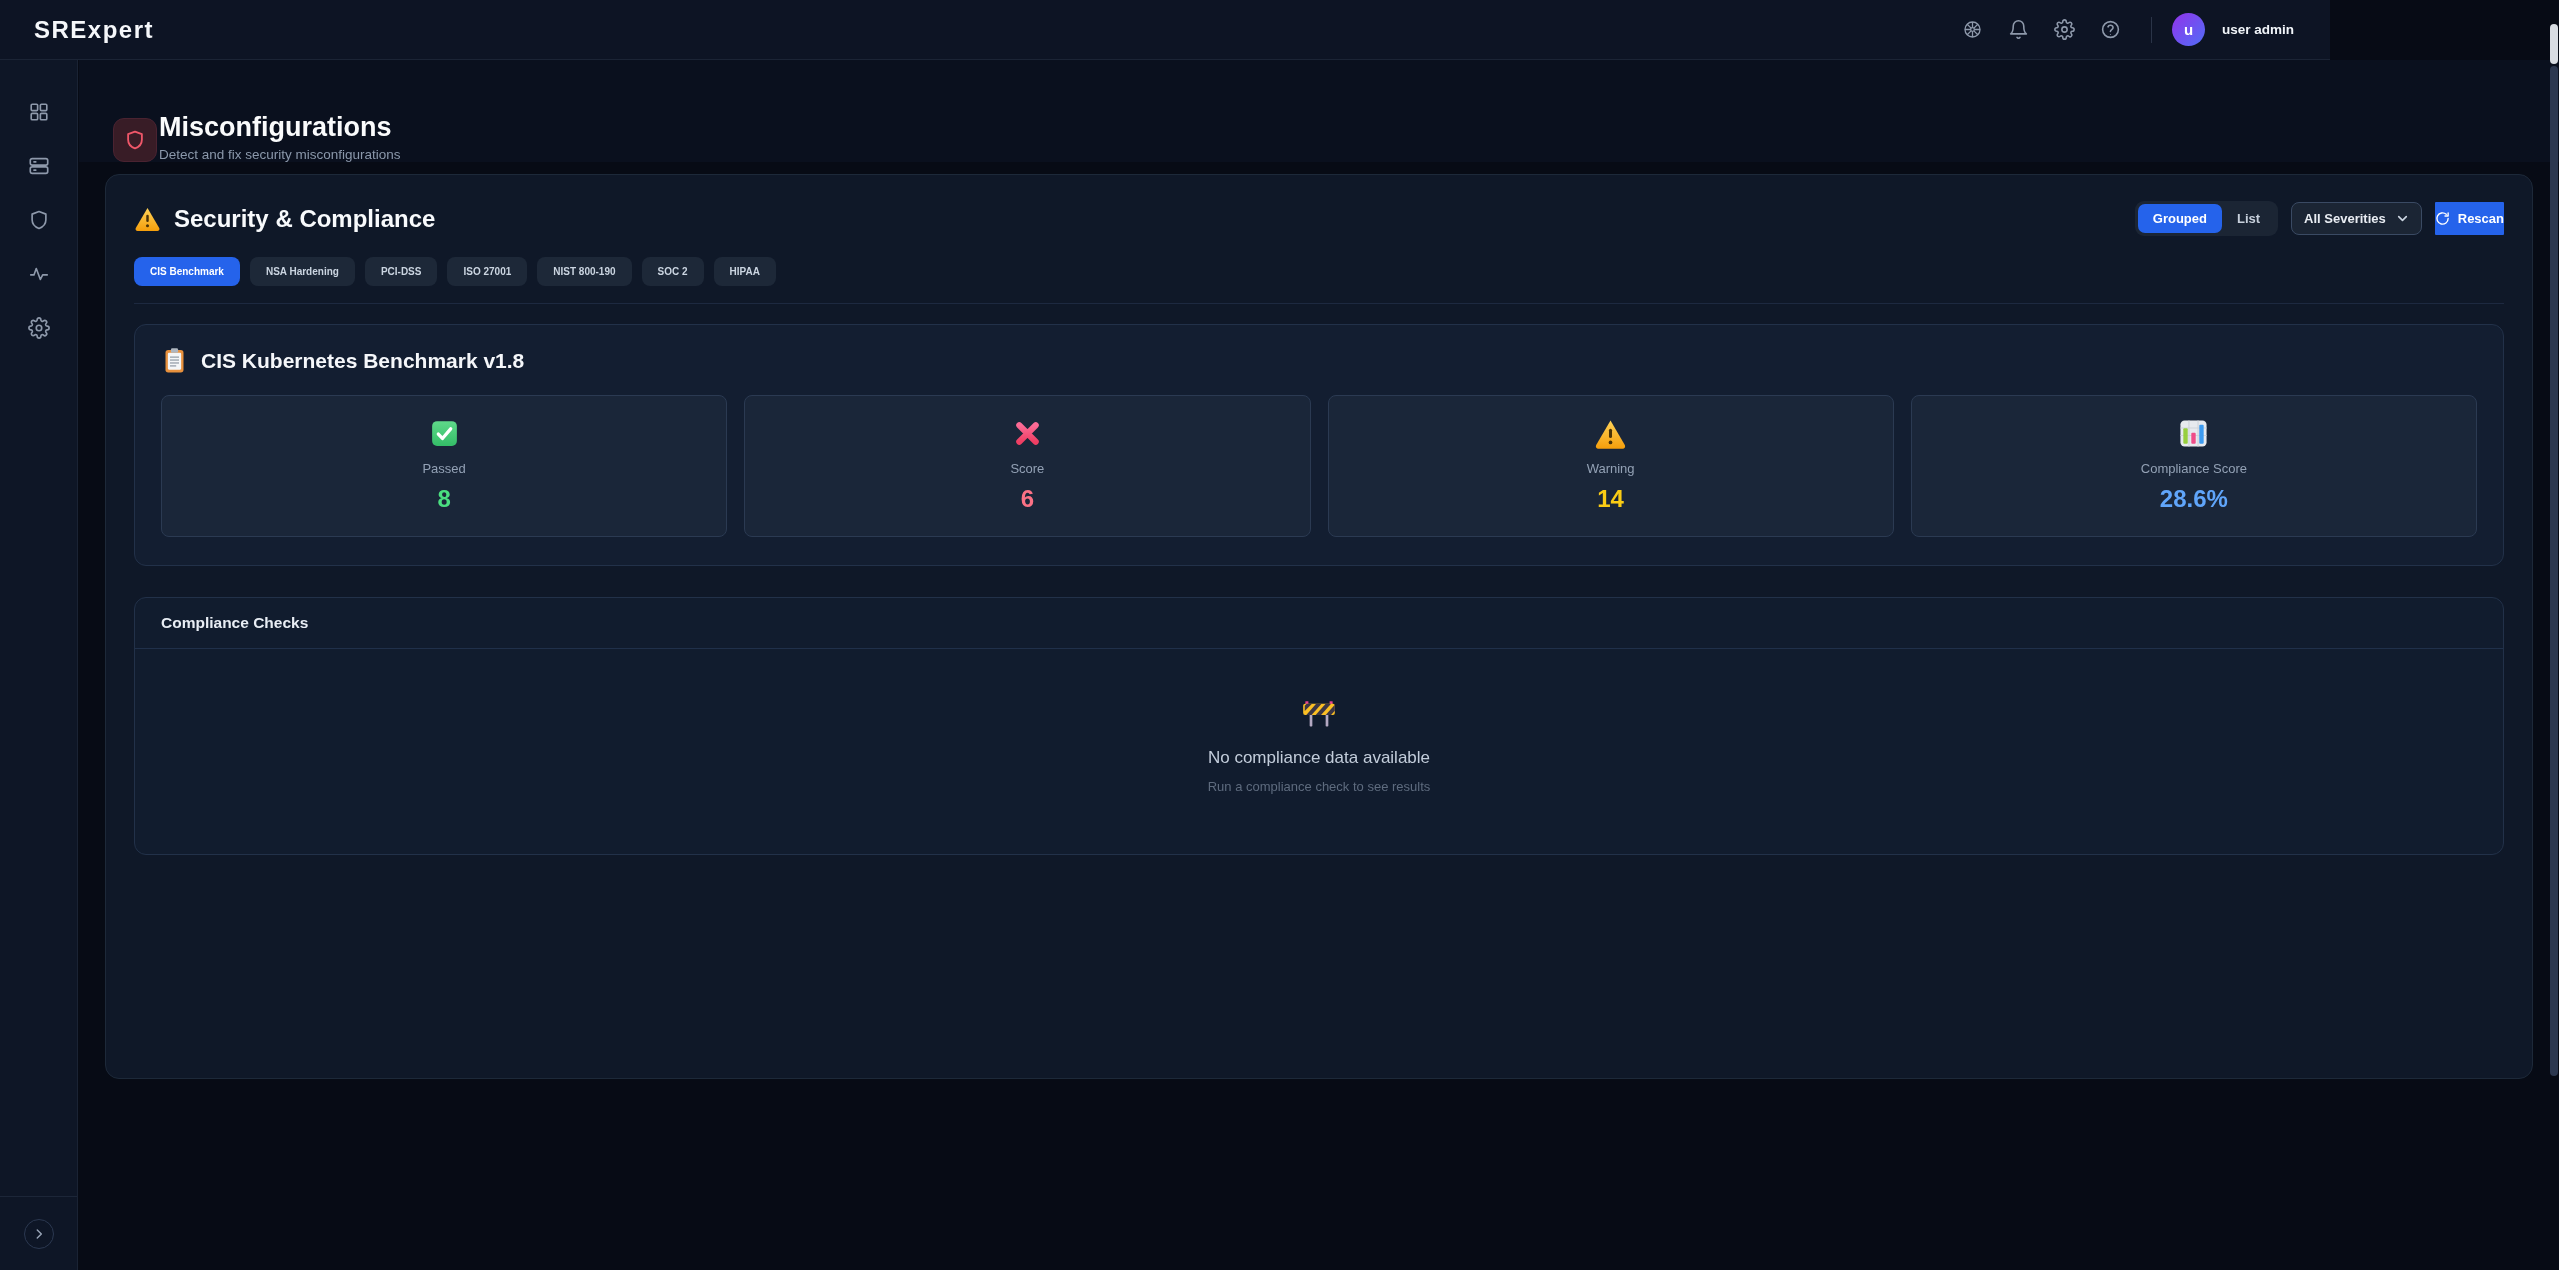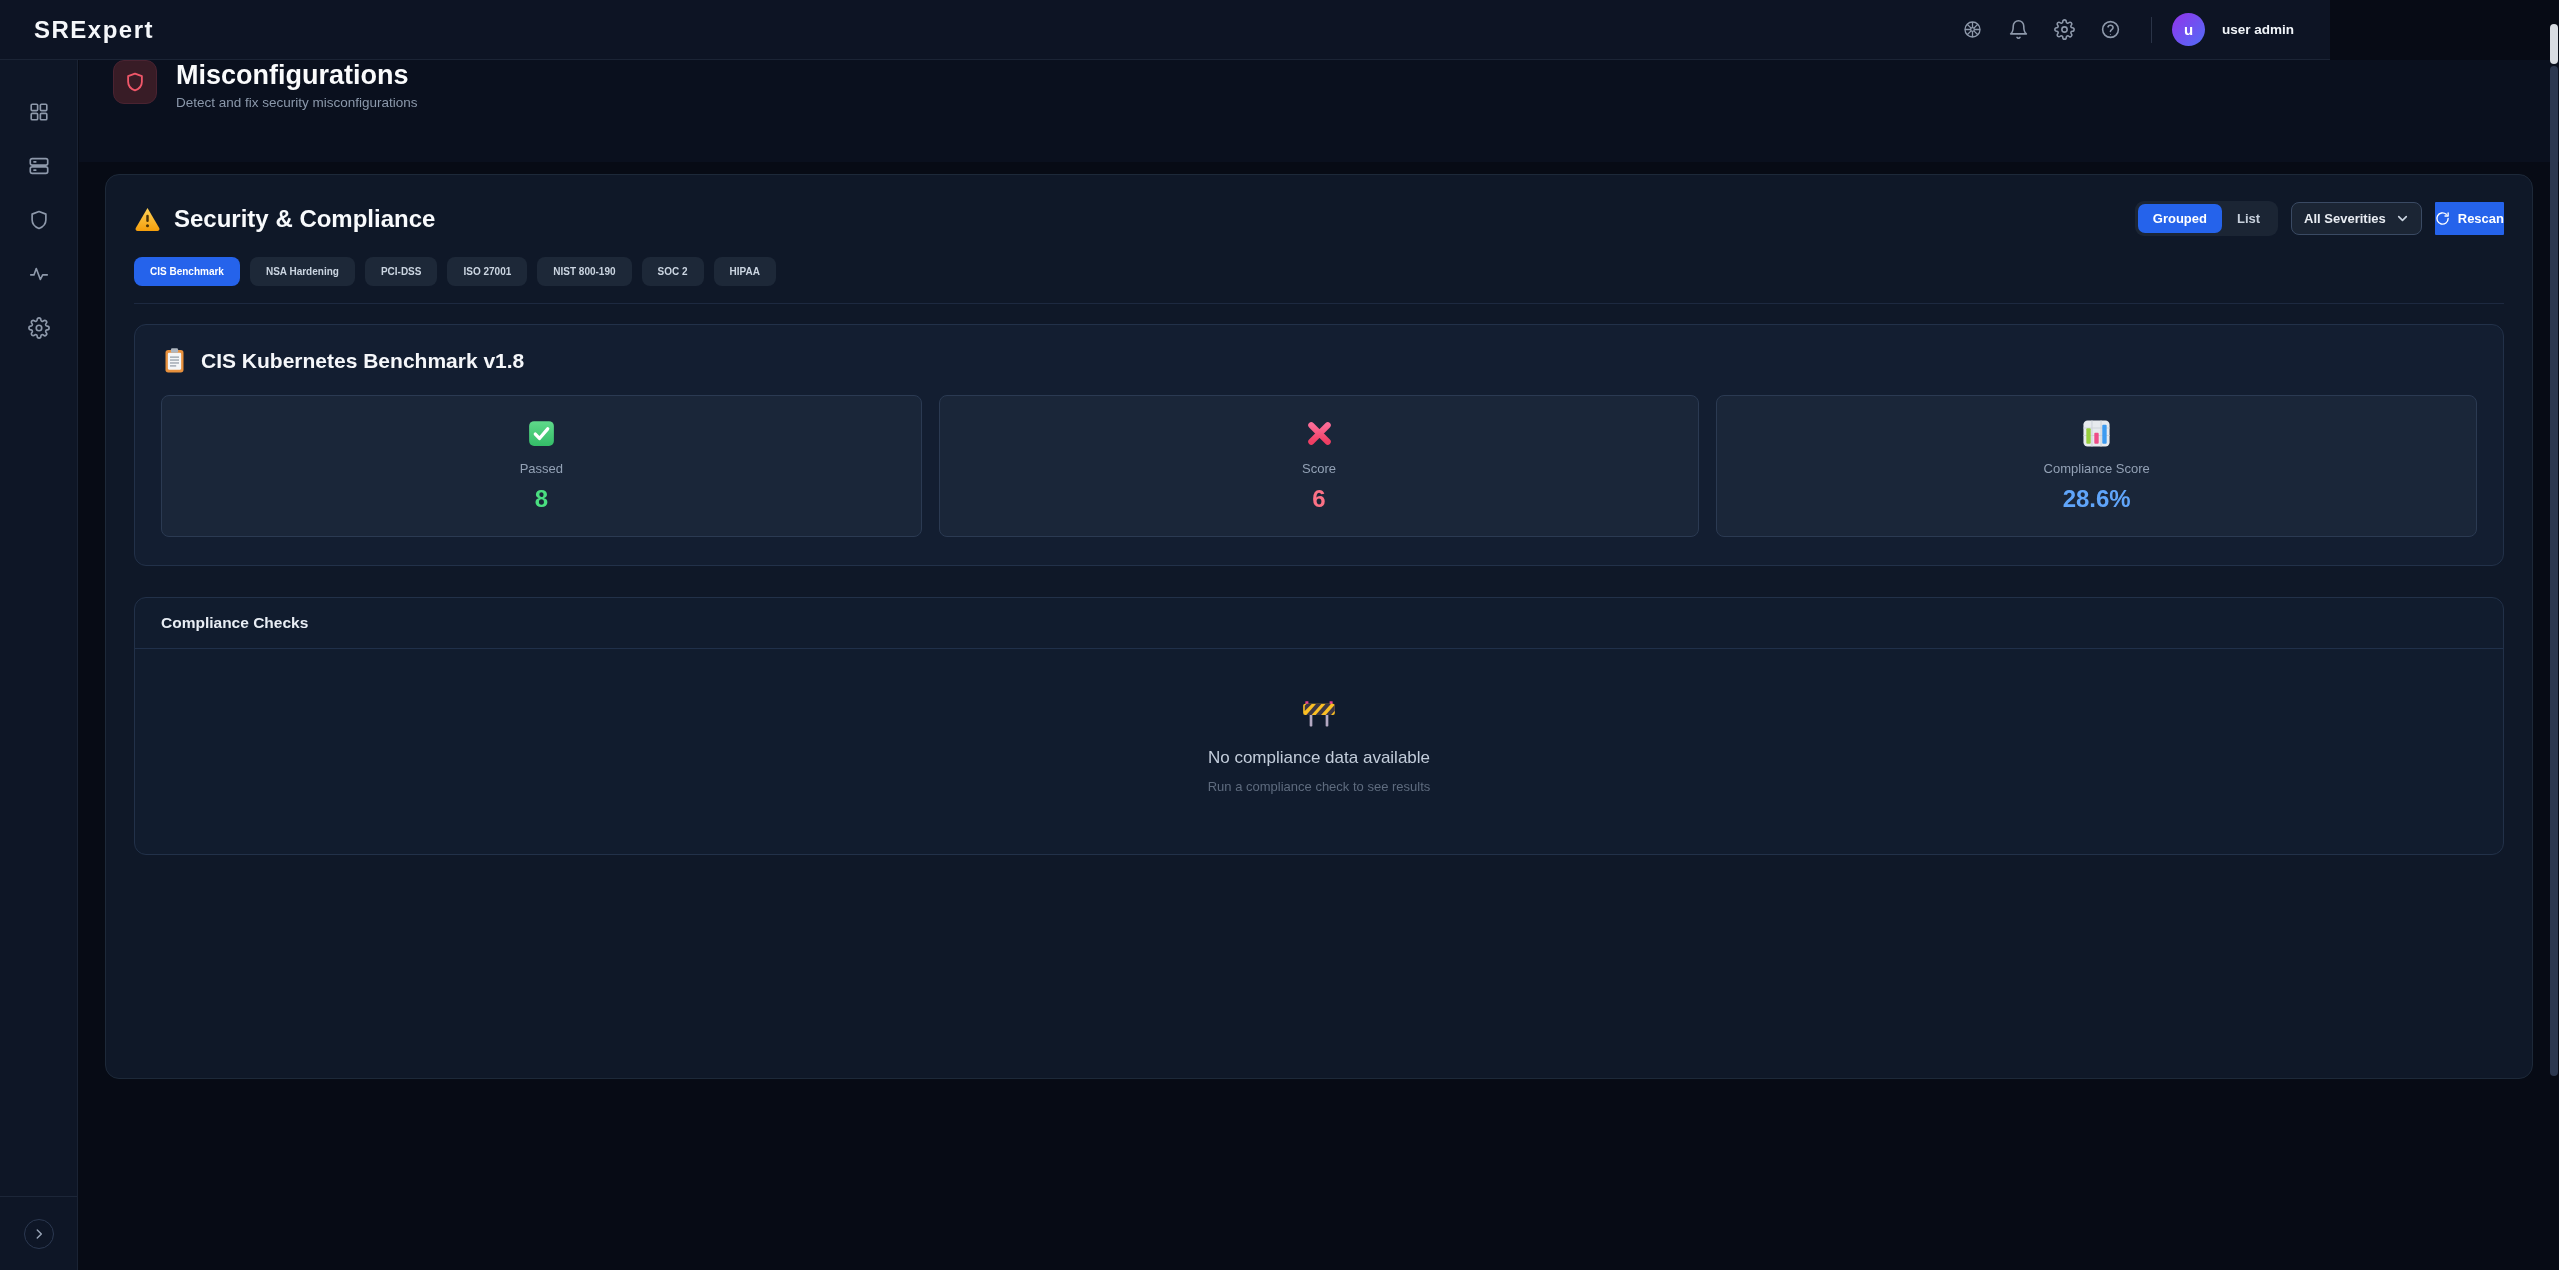--- a/index.html
+++ b/index.html
@@ -30,22 +30,22 @@
     align-items:center; justify-content:center; cursor:pointer; }
   .side-btn svg { width:22px; height:22px; }
   .sidebar-footer { position:absolute; bottom:0; left:0; width:100%; height:74px;
     border-top:1px solid #1c2638; display:flex; align-items:center; justify-content:center; }
   .collapse-btn { width:30px; height:30px; border-radius:50%; border:1px solid #2b3850;
     color:#9aa6b8; display:flex; align-items:center; justify-content:center; cursor:pointer; }
   .collapse-btn svg { width:14px; height:14px; }
 
   
   .main { position:absolute; top:60px; left:79px; width:2480px; height:1210px; }
-  .page-header { height:102px; background:#0a101e; display:flex; align-items:flex-start;
-    padding-left:34px; gap:19px; }
+  .page-header { height:102px; background:#0a101e; display:flex; align-items:flex-end;
+    padding-left:34px; gap:2px; }
   .ph-icon { width:44px; height:44px; border-radius:11px; background:#381c26;
     border:1px solid #4a2331; display:flex; align-items:center; justify-content:center;
     color:#ef5769; }
   .ph-icon svg { width:22px; height:22px; }
   .ph-title { font-size:27px; font-weight:700; color:#fafbfc; line-height:1.15; }
   .ph-sub { font-size:13.5px; color:#8b98ab; margin-top:4px; }
 
   
   .panel { margin:12px 26px 0 26px; background:#0f1828; border:1px solid #1d2939;
     border-radius:14px; padding:26px 28px 30px 28px; height:905px; }
@@ -288,20 +288,37 @@
                     <stop offset="1" stop-color="#ef3e63"></stop>
                   </linearGradient>
                 </defs>
               <path d="M6 6l12 12M18 6L6 18" fill="none" stroke="url(#xg1)" stroke-width="4.4" stroke-linecap="round"></path>
             </svg>
           </span>
           <div class="stat-label">Score</div>
           <div class="stat-value" style="color: rgb(251, 113, 133);">6</div>
         </div>
 
+        <div class="stat-card">
+          <span class="emoji">
+            <svg width="33" height="33" viewBox="0 0 24 24">
+              <defs>
+                  <linearGradient id="wg2" x1="0" y1="0" x2="0" y2="1">
+                <stop offset="0" stop-color="#ffd257"></stop>
+                    <stop offset="1" stop-color="#f59e0b"></stop>
+                  </linearGradient>
+                </defs>
+              <path d="M12 2.6 22.4 20.4a1.8 1.8 0 0 1-1.55 2.7H3.15a1.8 1.8 0 0 1-1.55-2.7Z" fill="url(#wg2)"></path>
+              <rect x="10.9" y="8.6" width="2.2" height="6.6" rx="1.1" fill="#4a3207"></rect>
+              <circle cx="12" cy="18.5" r="1.35" fill="#4a3207"></circle>
+            </svg>
+          </span>
+          <div class="stat-label">Warning</div>
+          <div class="stat-value" style="color: rgb(250, 204, 21);">14</div>
+        </div>
 
         <div class="stat-card">
           <span class="emoji">
             <svg width="33" height="33" viewBox="0 0 24 24">
               <rect x="2.5" y="2.5" width="19" height="19" rx="3" fill="#e7eaee"></rect>
               <path d="M2.5 8h19M2.5 13.5h19M8.7 2.5v19M15.3 2.5v19" stroke="#cfd4da" stroke-width="0.8"></path>
               <rect x="4.6" y="8.2" width="3.2" height="11.2" rx="0.7" fill="#97cf3e"></rect>
               <rect x="10.4" y="11.4" width="3.2" height="8" rx="0.7" fill="#ef4d88"></rect>
               <rect x="16.2" y="5.6" width="3.2" height="13.8" rx="0.7" fill="#3d9bf0"></rect>
             </svg>

